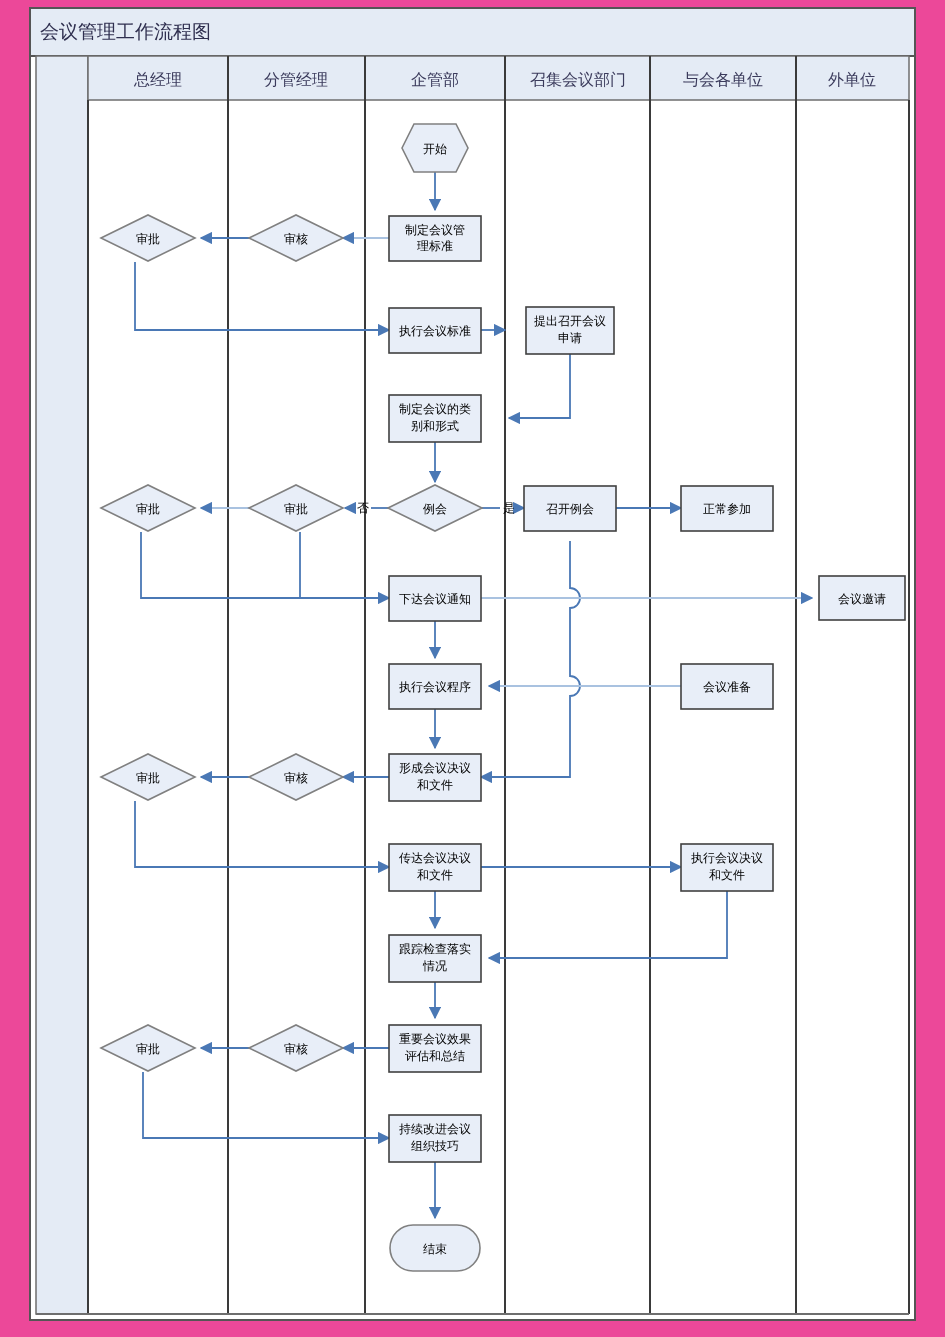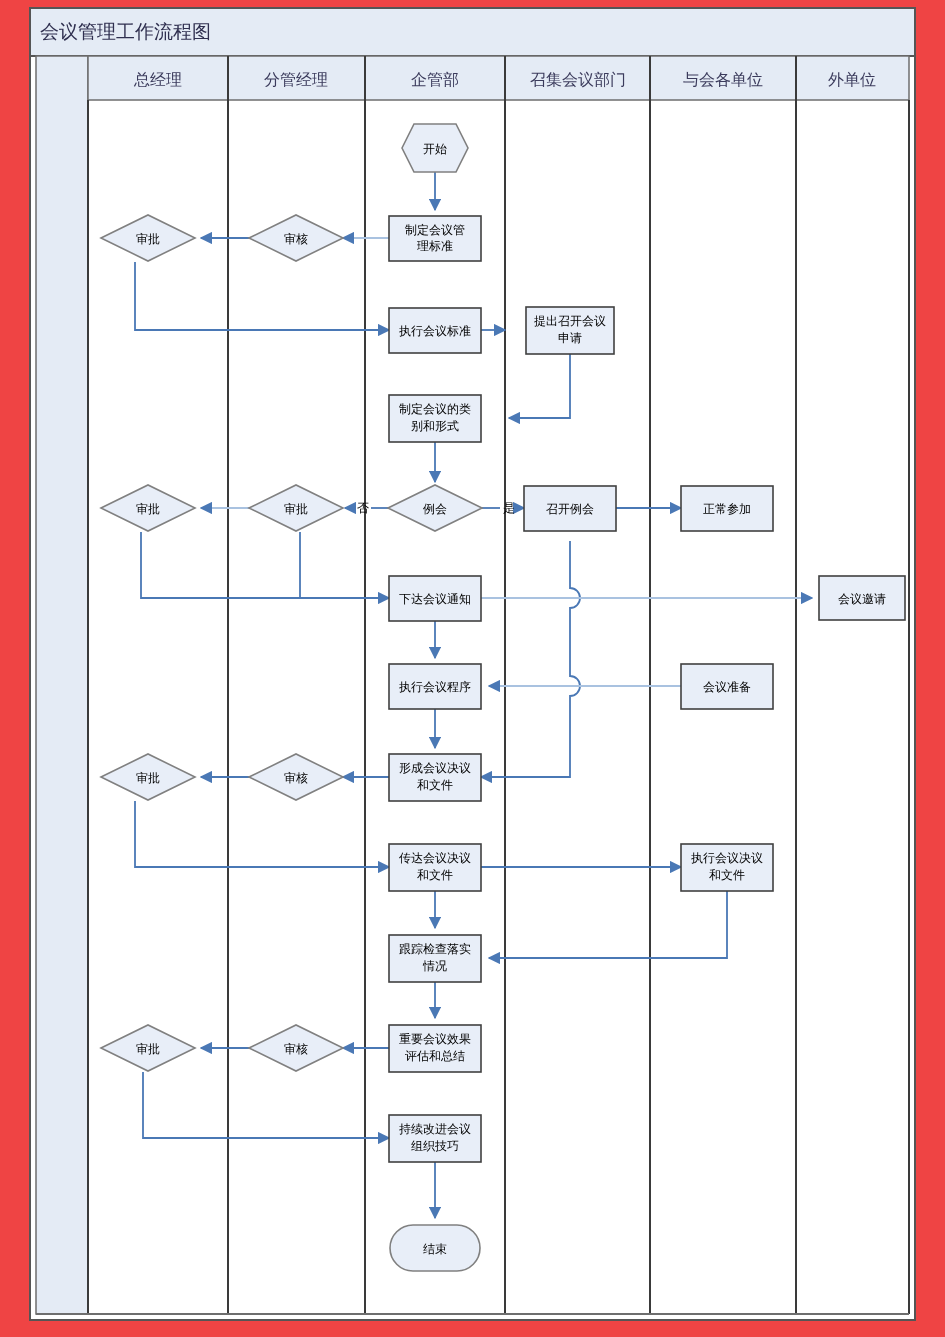--- a/index.html
+++ b/index.html
@@ -1,17 +1,17 @@
 <!DOCTYPE html>
 <html><head>
 <meta charset="utf-8">
 <style>
   html,body{margin:0;padding:0;background:#ffffff;}
   body{font-family:"Liberation Sans","DejaVu Sans",sans-serif;}
-  #page{position:relative;width:945px;height:1337px;background:#ef4444;overflow:hidden;}
+  #page{position:relative;width:945px;height:1337px;background:#ec4899;overflow:hidden;}
   #diagram{position:absolute;left:0;top:0;width:945px;height:1337px;}
   .nodeLabel{font-family:"Liberation Sans","DejaVu Sans",sans-serif;font-size:12px;fill:#000000;}
   .headerLabel{font-family:"Liberation Serif","DejaVu Serif",serif;font-size:16px;fill:#3b3b5c;}
   .titleLabel{font-family:"Liberation Serif","DejaVu Serif",serif;font-size:19px;fill:#2f2f4f;}
   .edgeLabel{font-family:"Liberation Sans","DejaVu Sans",sans-serif;font-size:12px;fill:#000000;}
 </style>
 </head>
 <body>
 
 <div id="page">

